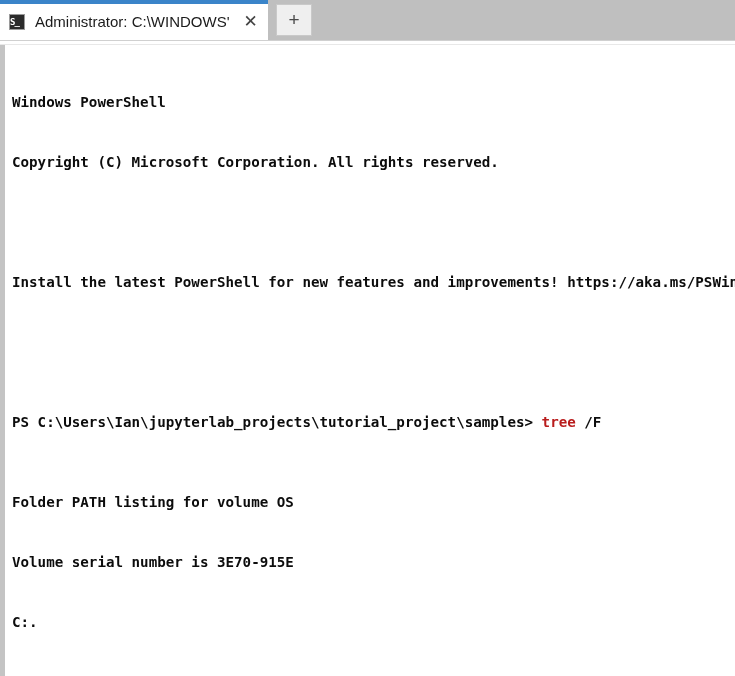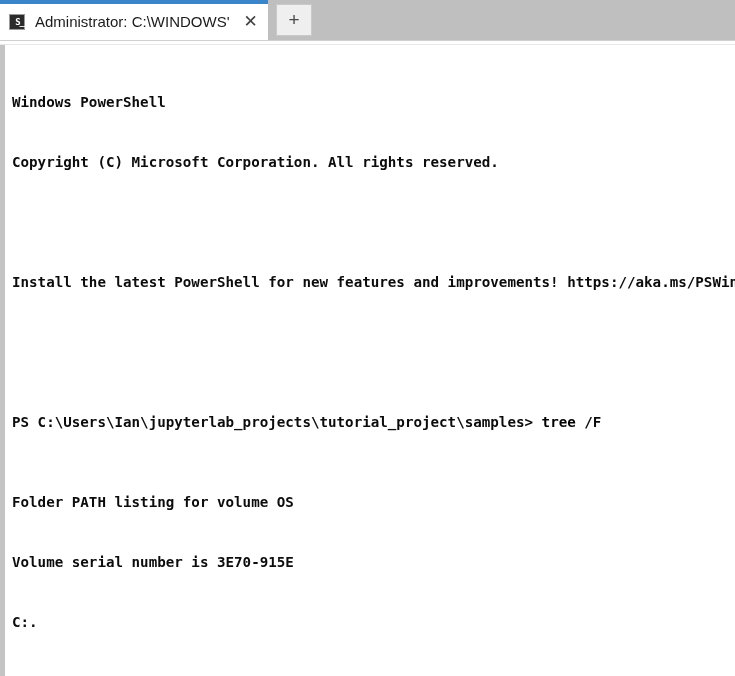--- a/index.html
+++ b/index.html
@@ -44,21 +44,21 @@
     width: 16px;
     height: 16px;
     background: #2b2b2b;
     border: 1px solid #9a9a9a;
     box-sizing: border-box;
     color: #ffffff;
     font-family: "DejaVu Sans Mono", "Liberation Mono", monospace;
     font-size: 9px;
     line-height: 14px;
     font-weight: bold;
-    text-align: right;
+    text-align: left;
     flex: 0 0 auto;
     margin-top: 3px;
     letter-spacing: -1px;
   }
   .tab-title {
     font-family: "Liberation Sans", sans-serif;
     font-size: 15px;
     color: #1b1b1b;
     margin-left: 10px;
     margin-top: 3px;
@@ -127,21 +127,21 @@
     box-sizing: border-box;
     font-family: "DejaVu Sans Mono", "Liberation Mono", monospace;
     font-size: 14.2px;
     line-height: 20px;
     color: #0c0c0c;
     white-space: pre;
     letter-spacing: 0px;
   }
   .line { height: 20px; }
   .blank { height: 20px; }
-  .cmd { color: #000000; }
+  .cmd { color: #b91c1c; }
   .slashF { color: #0c0c0c; }
 </style>
 </head>
 <body>
 
 <div class="titlebar">
 
   <div class="tab">
     <div class="tab-accent"></div>
     <div class="tab-icon">S_</div>

